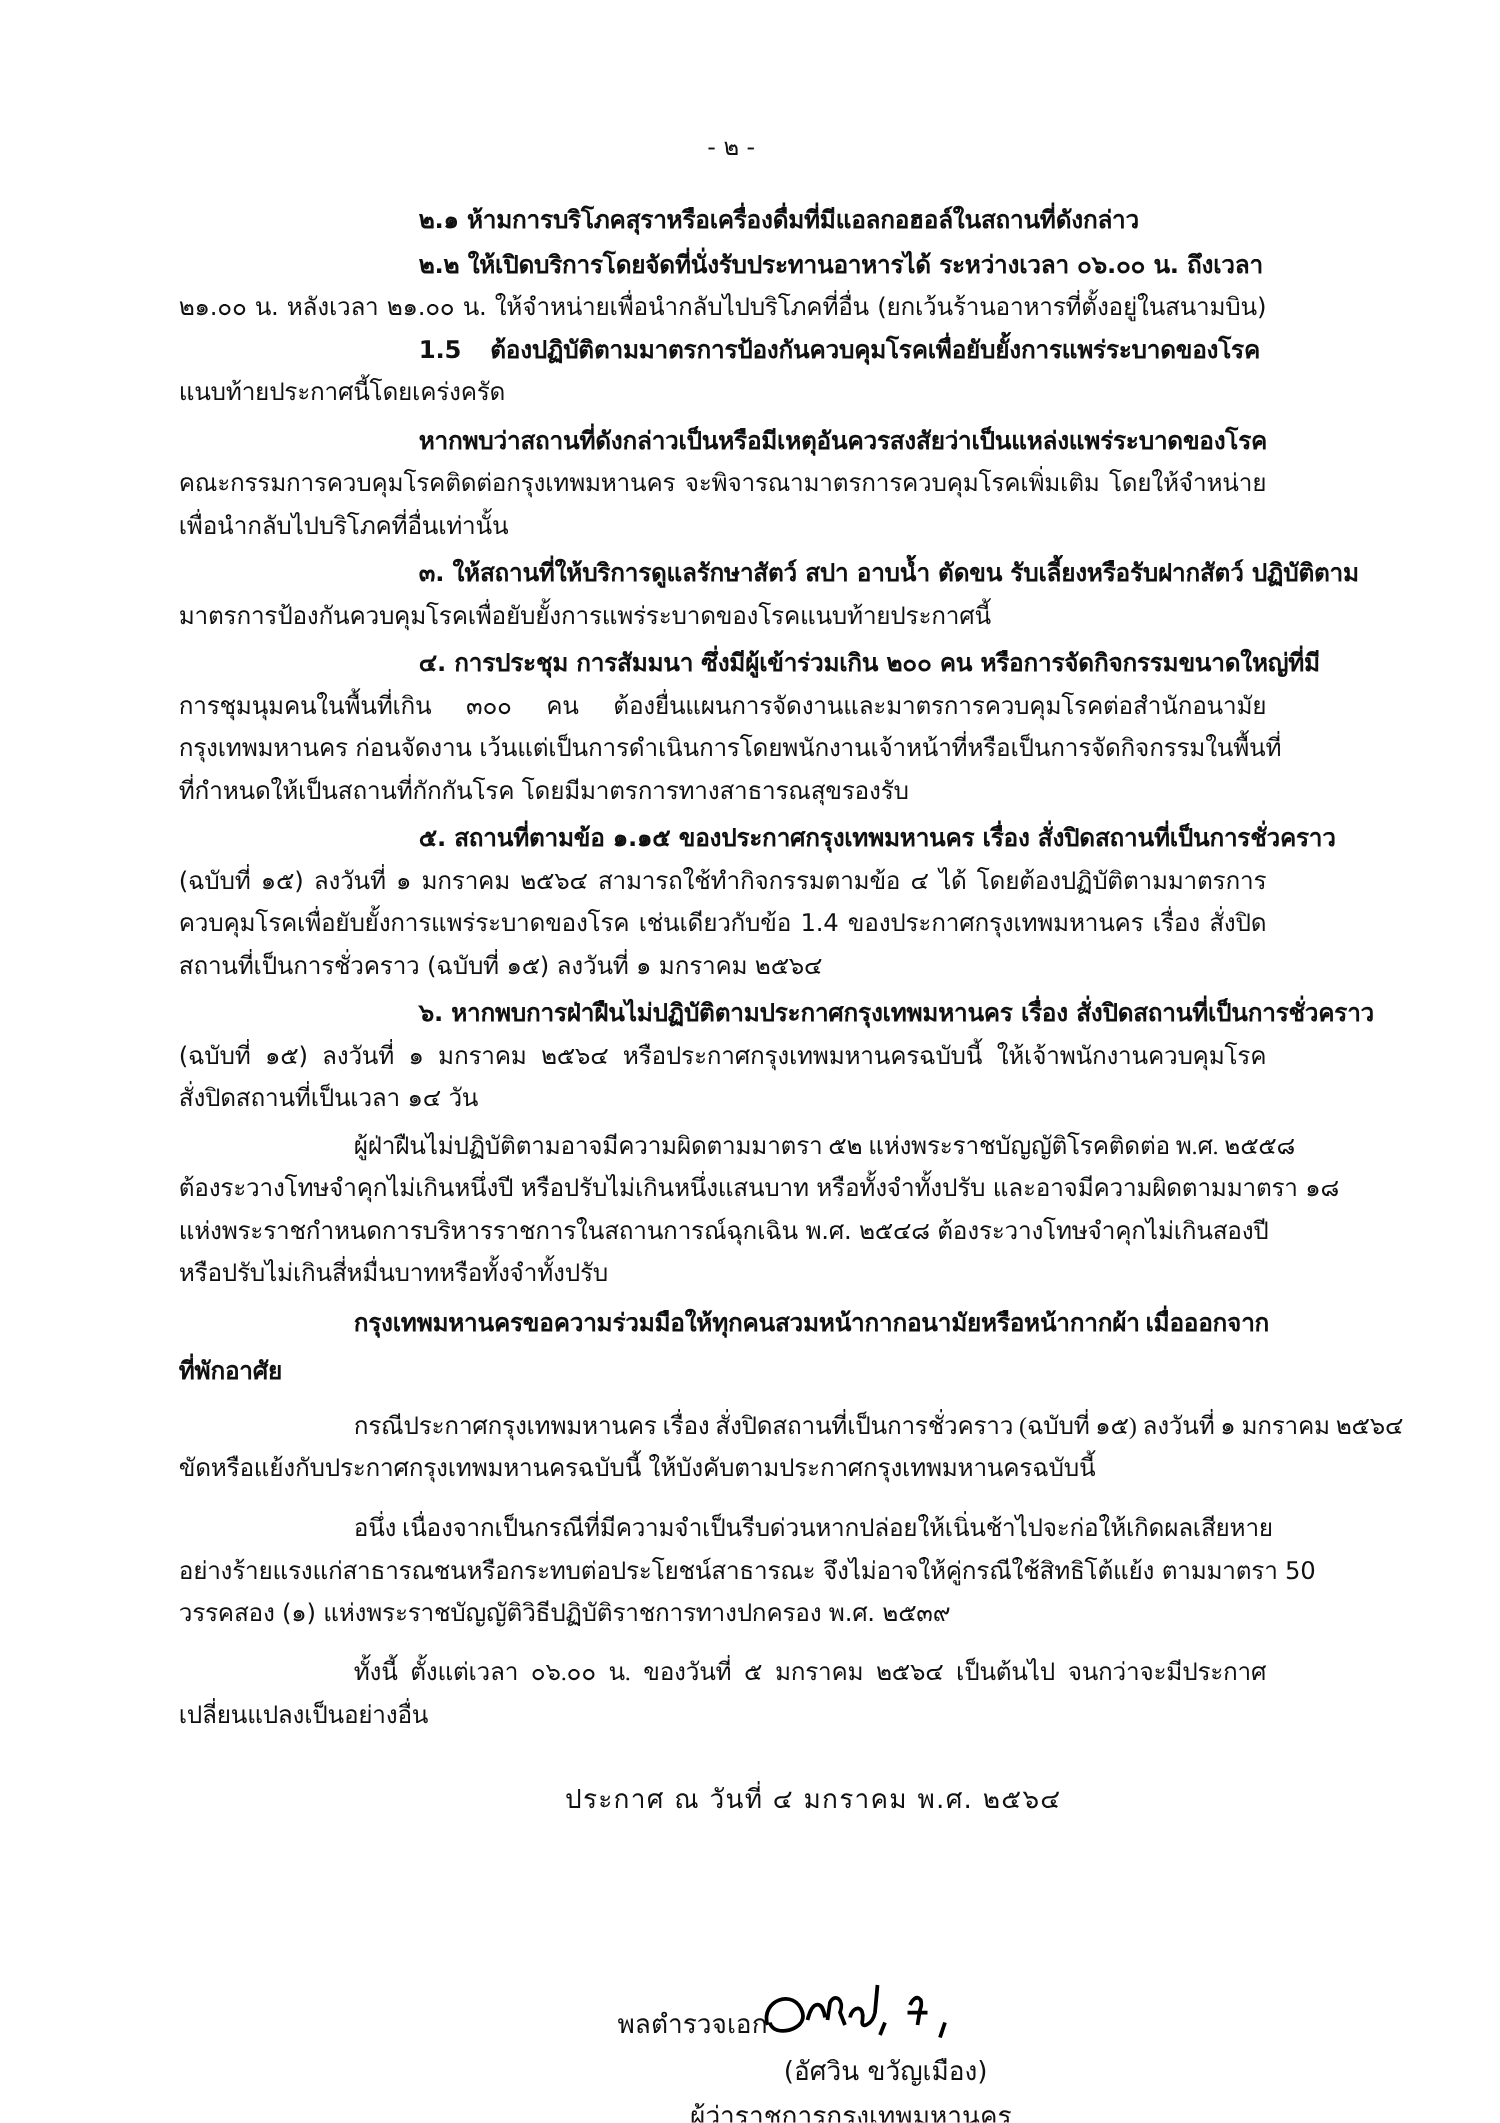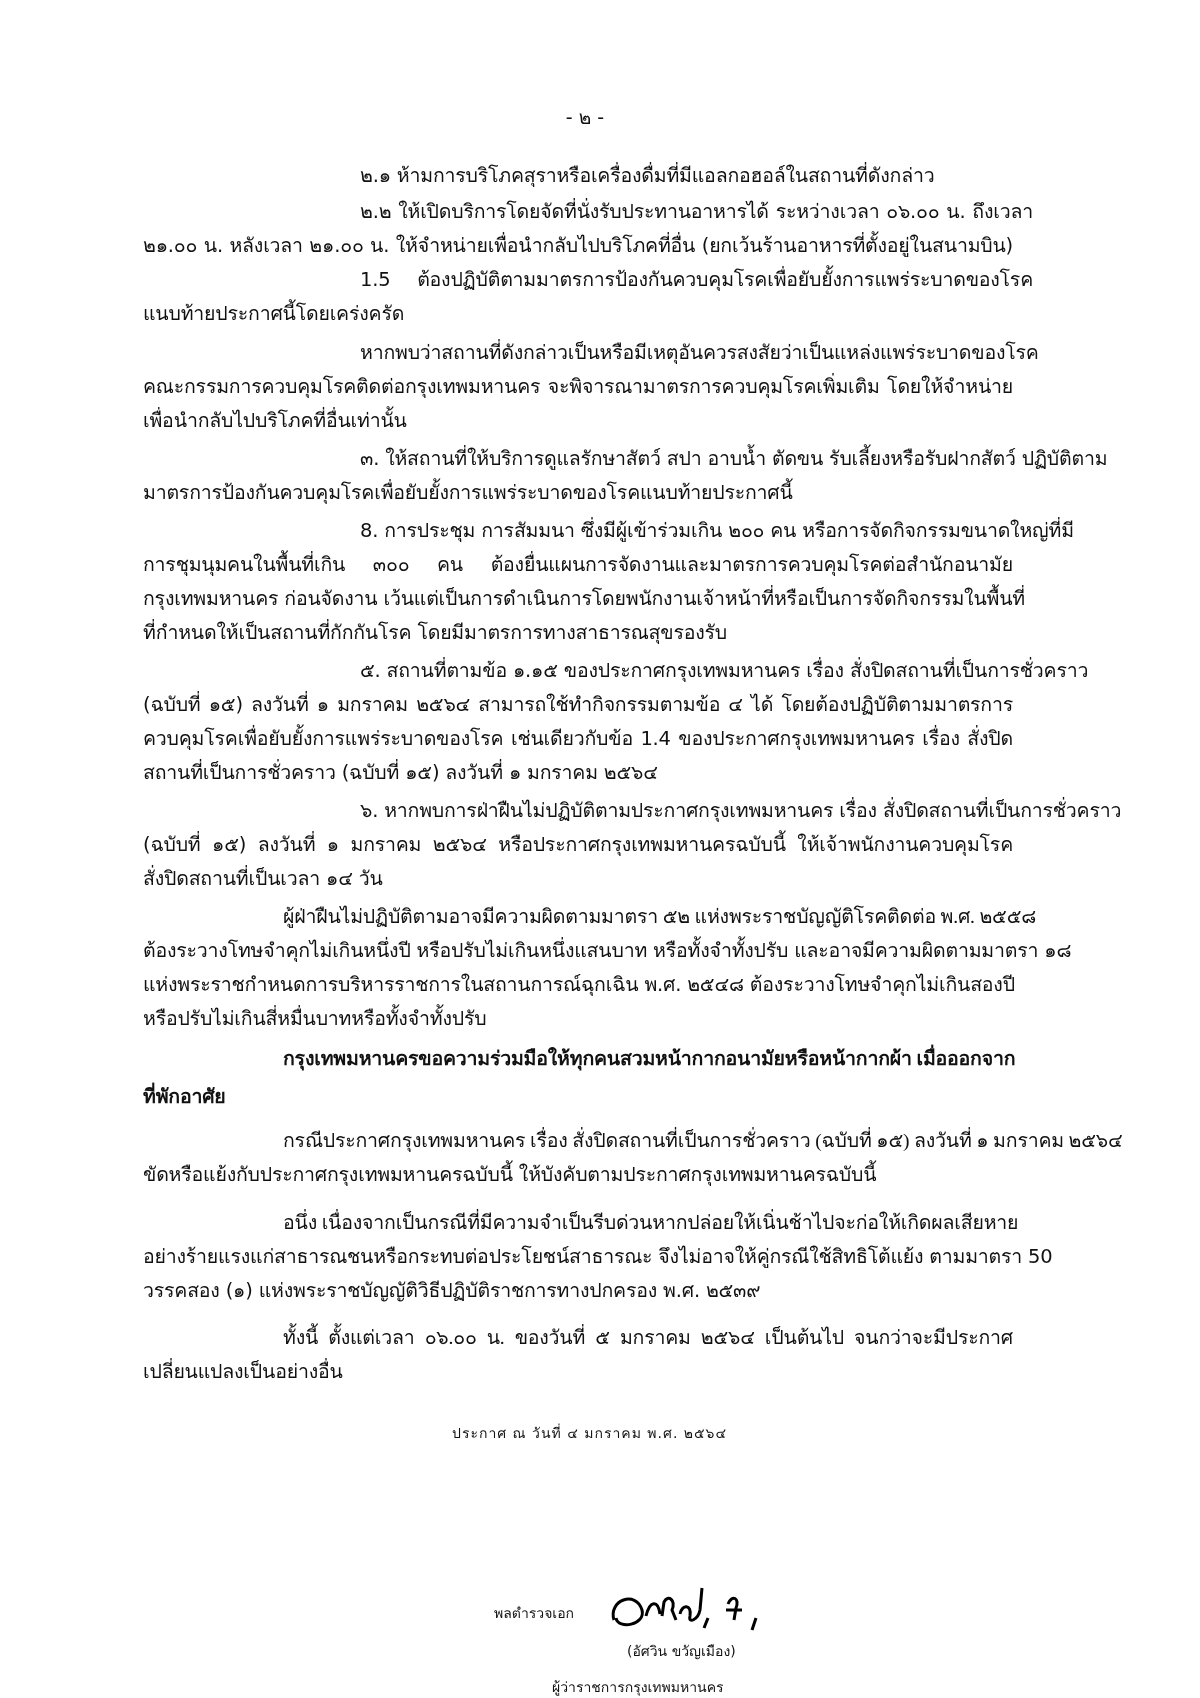--- a/index.html
+++ b/index.html
@@ -9,27 +9,27 @@
       color: #111111;
     }
     .page-number {
       position: absolute; top: 102px; left: 0; width: 1170px;
       text-align: center; font-size: 19px;
     }
     .line {
       position: absolute; white-space: nowrap; font-size: 19.5px; letter-spacing: -0.2px;
     }
     .flush { left: 143px; }
-    .indent { left: 360px; }
+    .indent { left: 335px; font-weight: bold; }
     .indent2 { left: 283px; font-family: Liberation Serif, serif; }
     .justify { width: 870px; text-align: justify; text-align-last: justify; }
     .justify-indent { width: 673px; text-align: justify; text-align-last: justify; }
     .justify-indent2 { width: 730px; text-align: justify; text-align-last: justify; }
     .bold { font-weight: bold; }
-    .sig-block { position: absolute; font-size: 14px; white-space: nowrap; }
+    .sig-block { position: absolute; font-size: 21px; white-space: nowrap; }
     .signature {
       position: absolute; left: 606px; top: 1580px;
       font-family: "DejaVu Serif", serif; font-style: italic; font-size: 40px;
       font-weight: bold; letter-spacing: 2px; color: #000;
     }
   </style>
 </head>
 <body>
 
 <div class="page-number">- ๒ -</div>
@@ -38,21 +38,21 @@
   <div class="line indent" style="top:160px">๒.๑ ห้ามการบริโภคสุราหรือเครื่องดื่มที่มีแอลกอฮอล์ในสถานที่ดังกล่าว</div>
   <div class="line indent justify-indent" style="top:196px">๒.๒ ให้เปิดบริการโดยจัดที่นั่งรับประทานอาหารได้ ระหว่างเวลา ๐๖.๐๐ น. ถึงเวลา</div>
   <div class="line flush justify" style="top:230px">๒๑.๐๐ น. หลังเวลา ๒๑.๐๐ น. ให้จำหน่ายเพื่อนำกลับไปบริโภคที่อื่น (ยกเว้นร้านอาหารที่ตั้งอยู่ในสนามบิน)</div>
   <div class="line indent justify-indent" style="top:264px">1.5 ต้องปฏิบัติตามมาตรการป้องกันควบคุมโรคเพื่อยับยั้งการแพร่ระบาดของโรค</div>
   <div class="line flush" style="top:298px">แนบท้ายประกาศนี้โดยเคร่งครัด</div>
   <div class="line indent justify-indent" style="top:337px">หากพบว่าสถานที่ดังกล่าวเป็นหรือมีเหตุอันควรสงสัยว่าเป็นแหล่งแพร่ระบาดของโรค</div>
   <div class="line flush justify" style="top:371px">คณะกรรมการควบคุมโรคติดต่อกรุงเทพมหานคร จะพิจารณามาตรการควบคุมโรคเพิ่มเติม โดยให้จำหน่าย</div>
   <div class="line flush" style="top:405px">เพื่อนำกลับไปบริโภคที่อื่นเท่านั้น</div>
   <div class="line indent justify-indent" style="top:443px">๓. ให้สถานที่ให้บริการดูแลรักษาสัตว์ สปา อาบน้ำ ตัดขน รับเลี้ยงหรือรับฝากสัตว์ ปฏิบัติตาม</div>
   <div class="line flush" style="top:477px">มาตรการป้องกันควบคุมโรคเพื่อยับยั้งการแพร่ระบาดของโรคแนบท้ายประกาศนี้</div>
-  <div class="line indent justify-indent" style="top:515px">8. การประชุม การสัมมนา ซึ่งมีผู้เข้าร่วมเกิน ๒๐๐ คน หรือการจัดกิจกรรมขนาดใหญ่ที่มี</div>
+  <div class="line indent justify-indent" style="top:515px">๔. การประชุม การสัมมนา ซึ่งมีผู้เข้าร่วมเกิน ๒๐๐ คน หรือการจัดกิจกรรมขนาดใหญ่ที่มี</div>
   <div class="line flush justify" style="top:549px">การชุมนุมคนในพื้นที่เกิน ๓๐๐ คน ต้องยื่นแผนการจัดงานและมาตรการควบคุมโรคต่อสำนักอนามัย</div>
   <div class="line flush justify" style="top:583px">กรุงเทพมหานคร ก่อนจัดงาน เว้นแต่เป็นการดำเนินการโดยพนักงานเจ้าหน้าที่หรือเป็นการจัดกิจกรรมในพื้นที่</div>
   <div class="line flush" style="top:617px">ที่กำหนดให้เป็นสถานที่กักกันโรค โดยมีมาตรการทางสาธารณสุขรองรับ</div>
   <div class="line indent justify-indent" style="top:655px">๕. สถานที่ตามข้อ ๑.๑๕ ของประกาศกรุงเทพมหานคร เรื่อง สั่งปิดสถานที่เป็นการชั่วคราว</div>
   <div class="line flush justify" style="top:689px">(ฉบับที่ ๑๕) ลงวันที่ ๑ มกราคม ๒๕๖๔ สามารถใช้ทำกิจกรรมตามข้อ ๔ ได้ โดยต้องปฏิบัติตามมาตรการ</div>
   <div class="line flush justify" style="top:723px">ควบคุมโรคเพื่อยับยั้งการแพร่ระบาดของโรค เช่นเดียวกับข้อ 1.4 ของประกาศกรุงเทพมหานคร เรื่อง สั่งปิด</div>
   <div class="line flush" style="top:757px">สถานที่เป็นการชั่วคราว (ฉบับที่ ๑๕) ลงวันที่ ๑ มกราคม ๒๕๖๔</div>
   <div class="line indent justify-indent" style="top:795px">๖. หากพบการฝ่าฝืนไม่ปฏิบัติตามประกาศกรุงเทพมหานคร เรื่อง สั่งปิดสถานที่เป็นการชั่วคราว</div>
   <div class="line flush justify" style="top:829px">(ฉบับที่ ๑๕) ลงวันที่ ๑ มกราคม ๒๕๖๔ หรือประกาศกรุงเทพมหานครฉบับนี้ ให้เจ้าพนักงานควบคุมโรค</div>
   <div class="line flush" style="top:863px">สั่งปิดสถานที่เป็นเวลา ๑๔ วัน</div>

